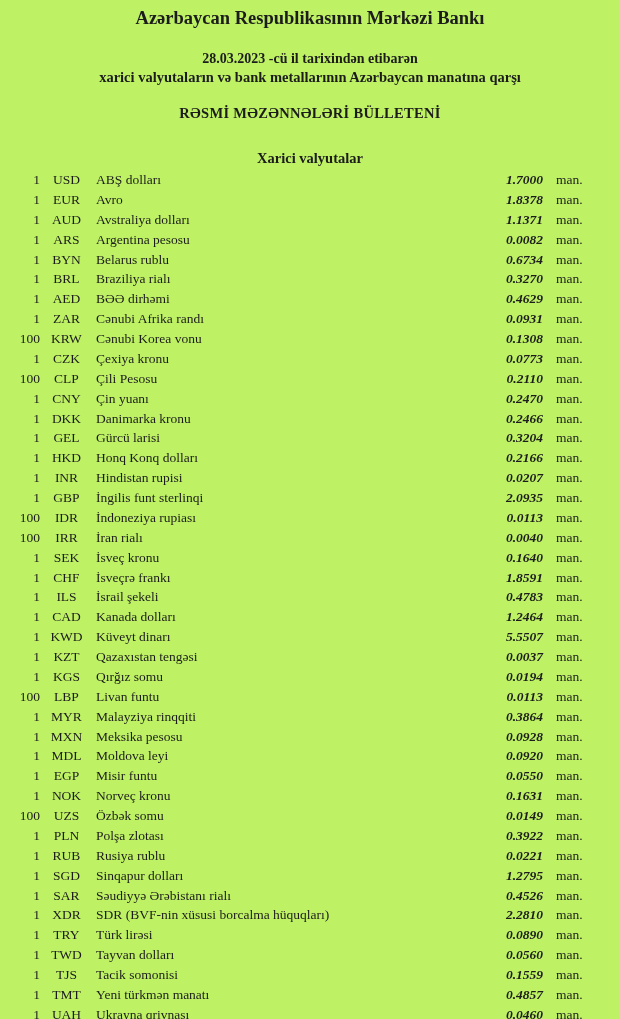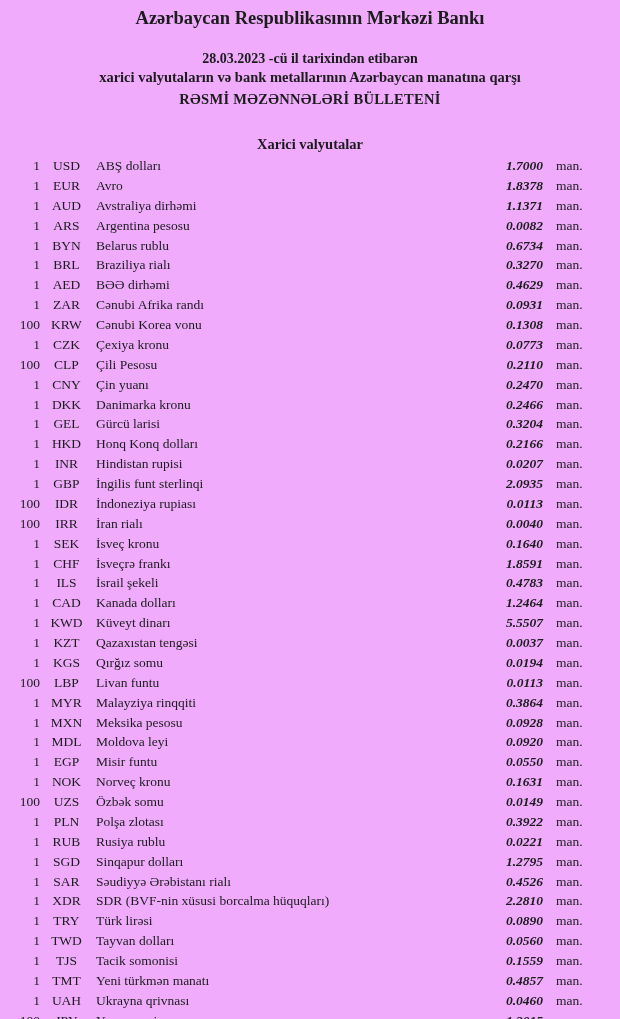--- a/index.html
+++ b/index.html
@@ -4,21 +4,21 @@
 <style>
   html, body { margin: 0; padding: 0; }
   body {
     font-family: "Liberation Serif", "DejaVu Serif", serif;
     background: #ffffff;
   }
   .page {
     position: relative;
     width: 620px;
     height: 1019px;
-    background: #f0abfc;
+    background: #bef264;
     color: #1c1c1c;
     overflow: hidden;
   }
   .hdr { text-align: center; }
   .bank-name {
     padding-top: 6px;
     font-size: 18.5px;
     line-height: 24px;
     font-weight: 700;
   }
@@ -27,21 +27,21 @@
     font-size: 14px;
     line-height: 18px;
     font-weight: 700;
   }
   .subtitle {
     font-size: 14.5px;
     line-height: 19px;
     font-weight: 700;
   }
   .bulletin-title {
-    margin-top: 3px;
+    margin-top: 17px;
     font-size: 14.5px;
     line-height: 19px;
     font-weight: 700;
     letter-spacing: 0.3px;
   }
   .section-title {
     margin-top: 26px;
     font-size: 14.5px;
     line-height: 19px;
     font-weight: 700;
@@ -86,21 +86,21 @@
       <div class="row">
         <span class="c-qty">1</span>
         <span class="c-code">EUR</span>
         <span class="c-name">Avro</span>
         <span class="c-rate">1.8378</span>
         <span class="c-unit">man.</span>
       </div>
       <div class="row">
         <span class="c-qty">1</span>
         <span class="c-code">AUD</span>
-        <span class="c-name">Avstraliya dirhəmi</span>
+        <span class="c-name">Avstraliya dolları</span>
         <span class="c-rate">1.1371</span>
         <span class="c-unit">man.</span>
       </div>
       <div class="row">
         <span class="c-qty">1</span>
         <span class="c-code">ARS</span>
         <span class="c-name">Argentina pesosu</span>
         <span class="c-rate">0.0082</span>
         <span class="c-unit">man.</span>
       </div>

